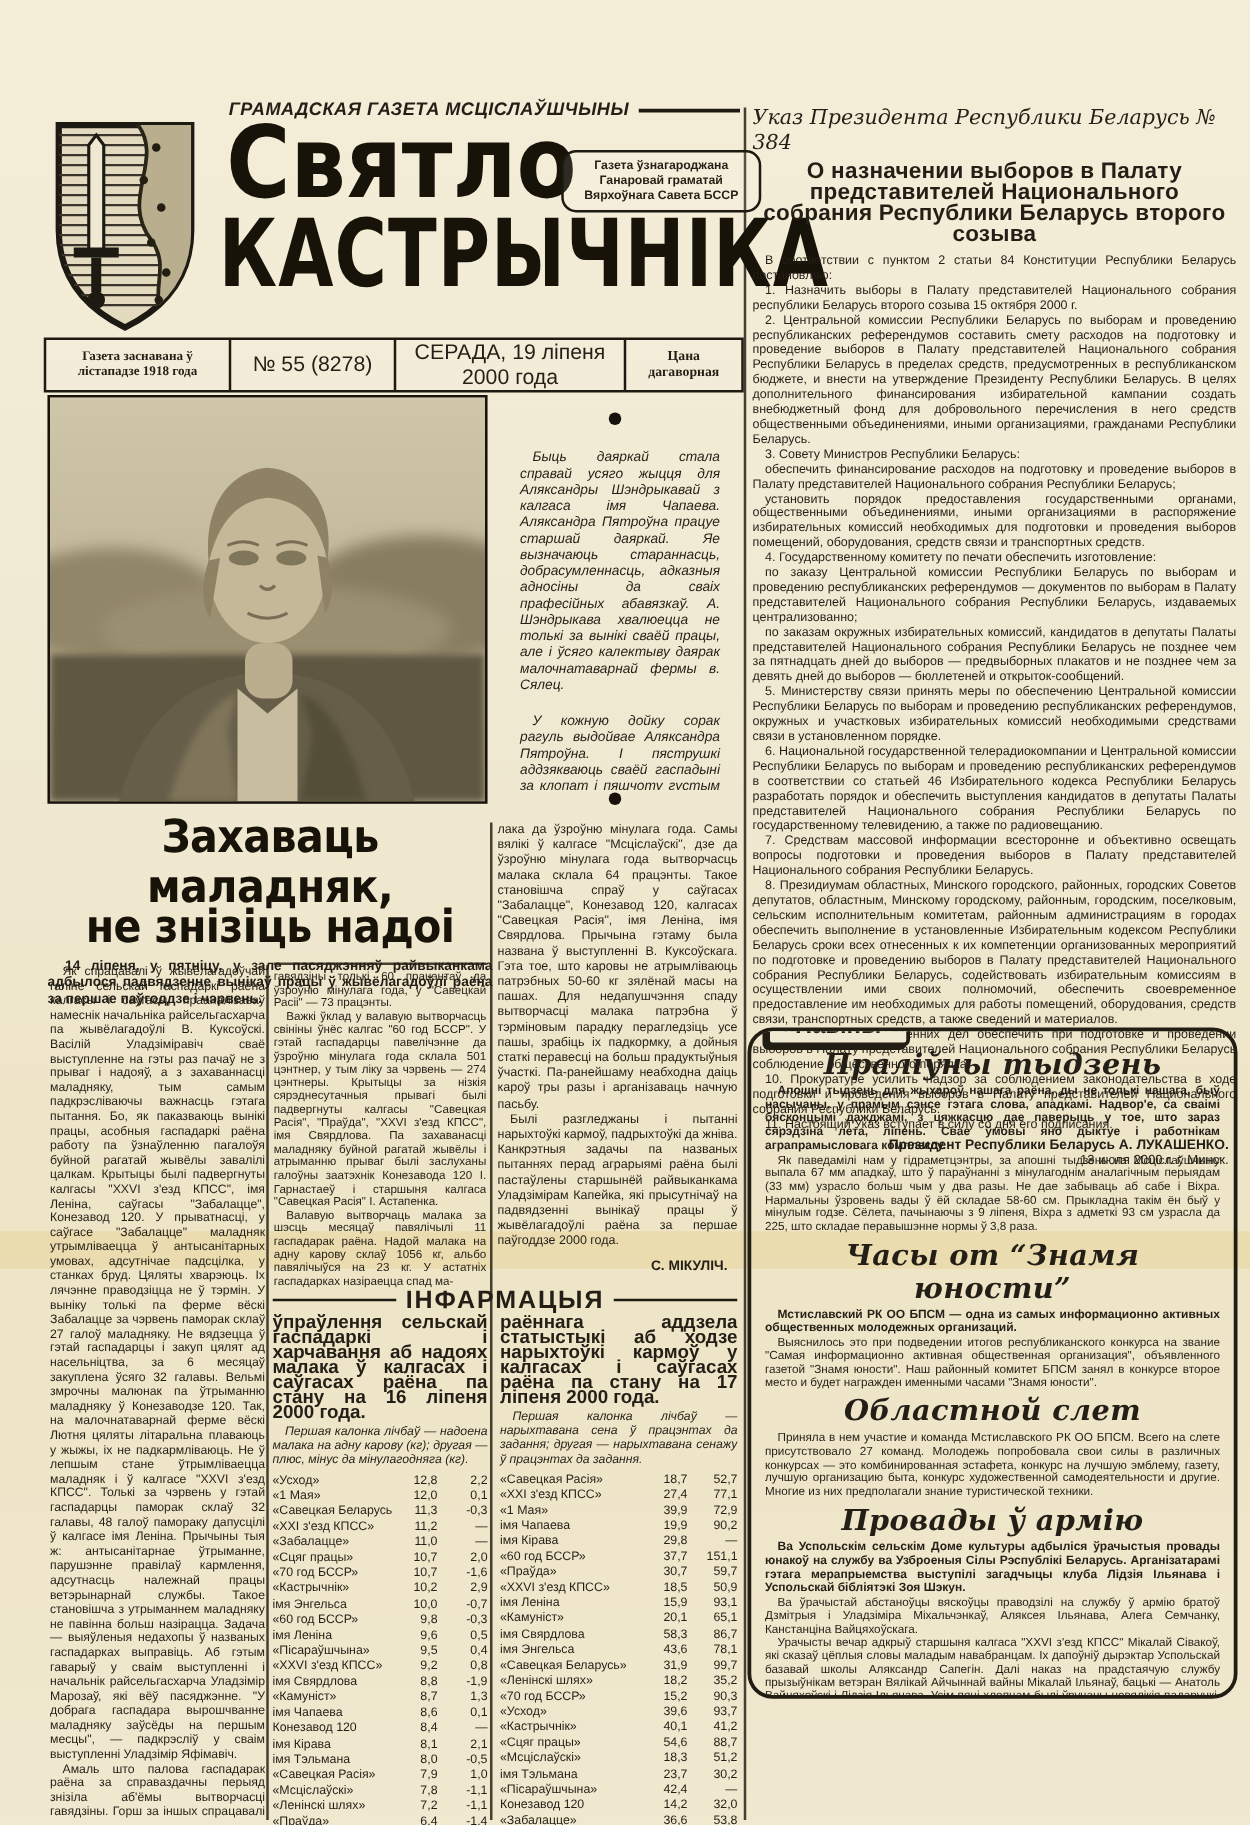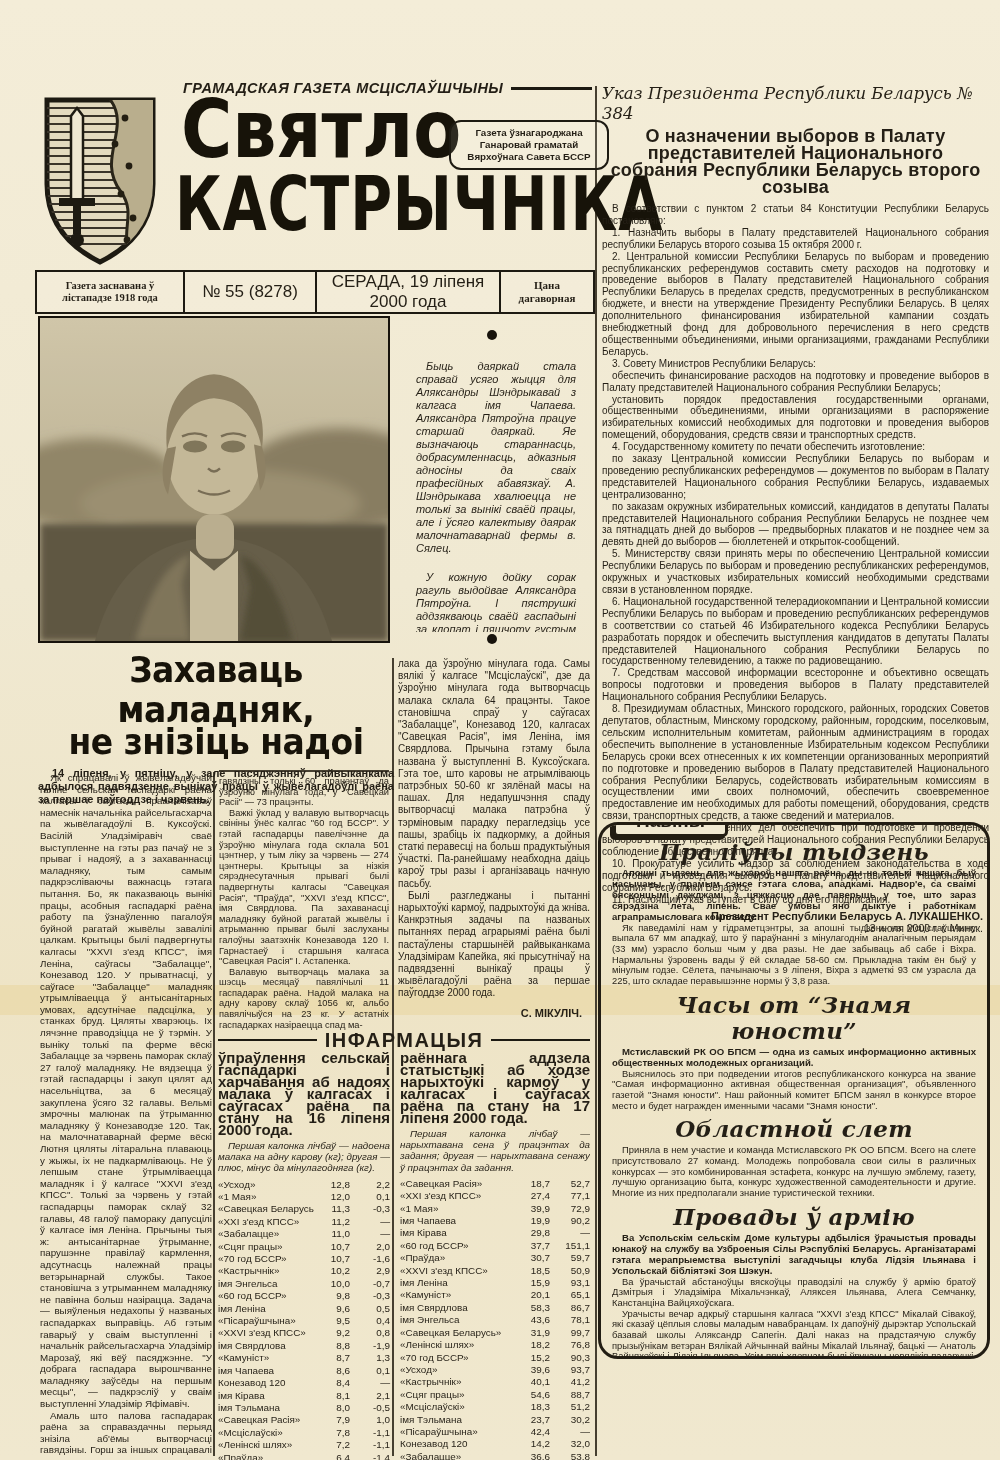--- a/index.html
+++ b/index.html
@@ -462,21 +462,21 @@
               <span class="tc tc2">78,1</span>
             </div>
             <div class="trow">
               <span class="tc tc0">«Савецкая Беларусь»</span>
               <span class="tc tc1">31,9</span>
               <span class="tc tc2">99,7</span>
             </div>
             <div class="trow">
               <span class="tc tc0">«Ленінскі шлях»</span>
               <span class="tc tc1">18,2</span>
-              <span class="tc tc2">76,8</span>
+              <span class="tc tc2">35,2</span>
             </div>
             <div class="trow">
               <span class="tc tc0">«70 год БССР»</span>
               <span class="tc tc1">15,2</span>
               <span class="tc tc2">90,3</span>
             </div>
             <div class="trow">
               <span class="tc tc0">«Усход»</span>
               <span class="tc tc1">39,6</span>
               <span class="tc tc2">93,7</span>

